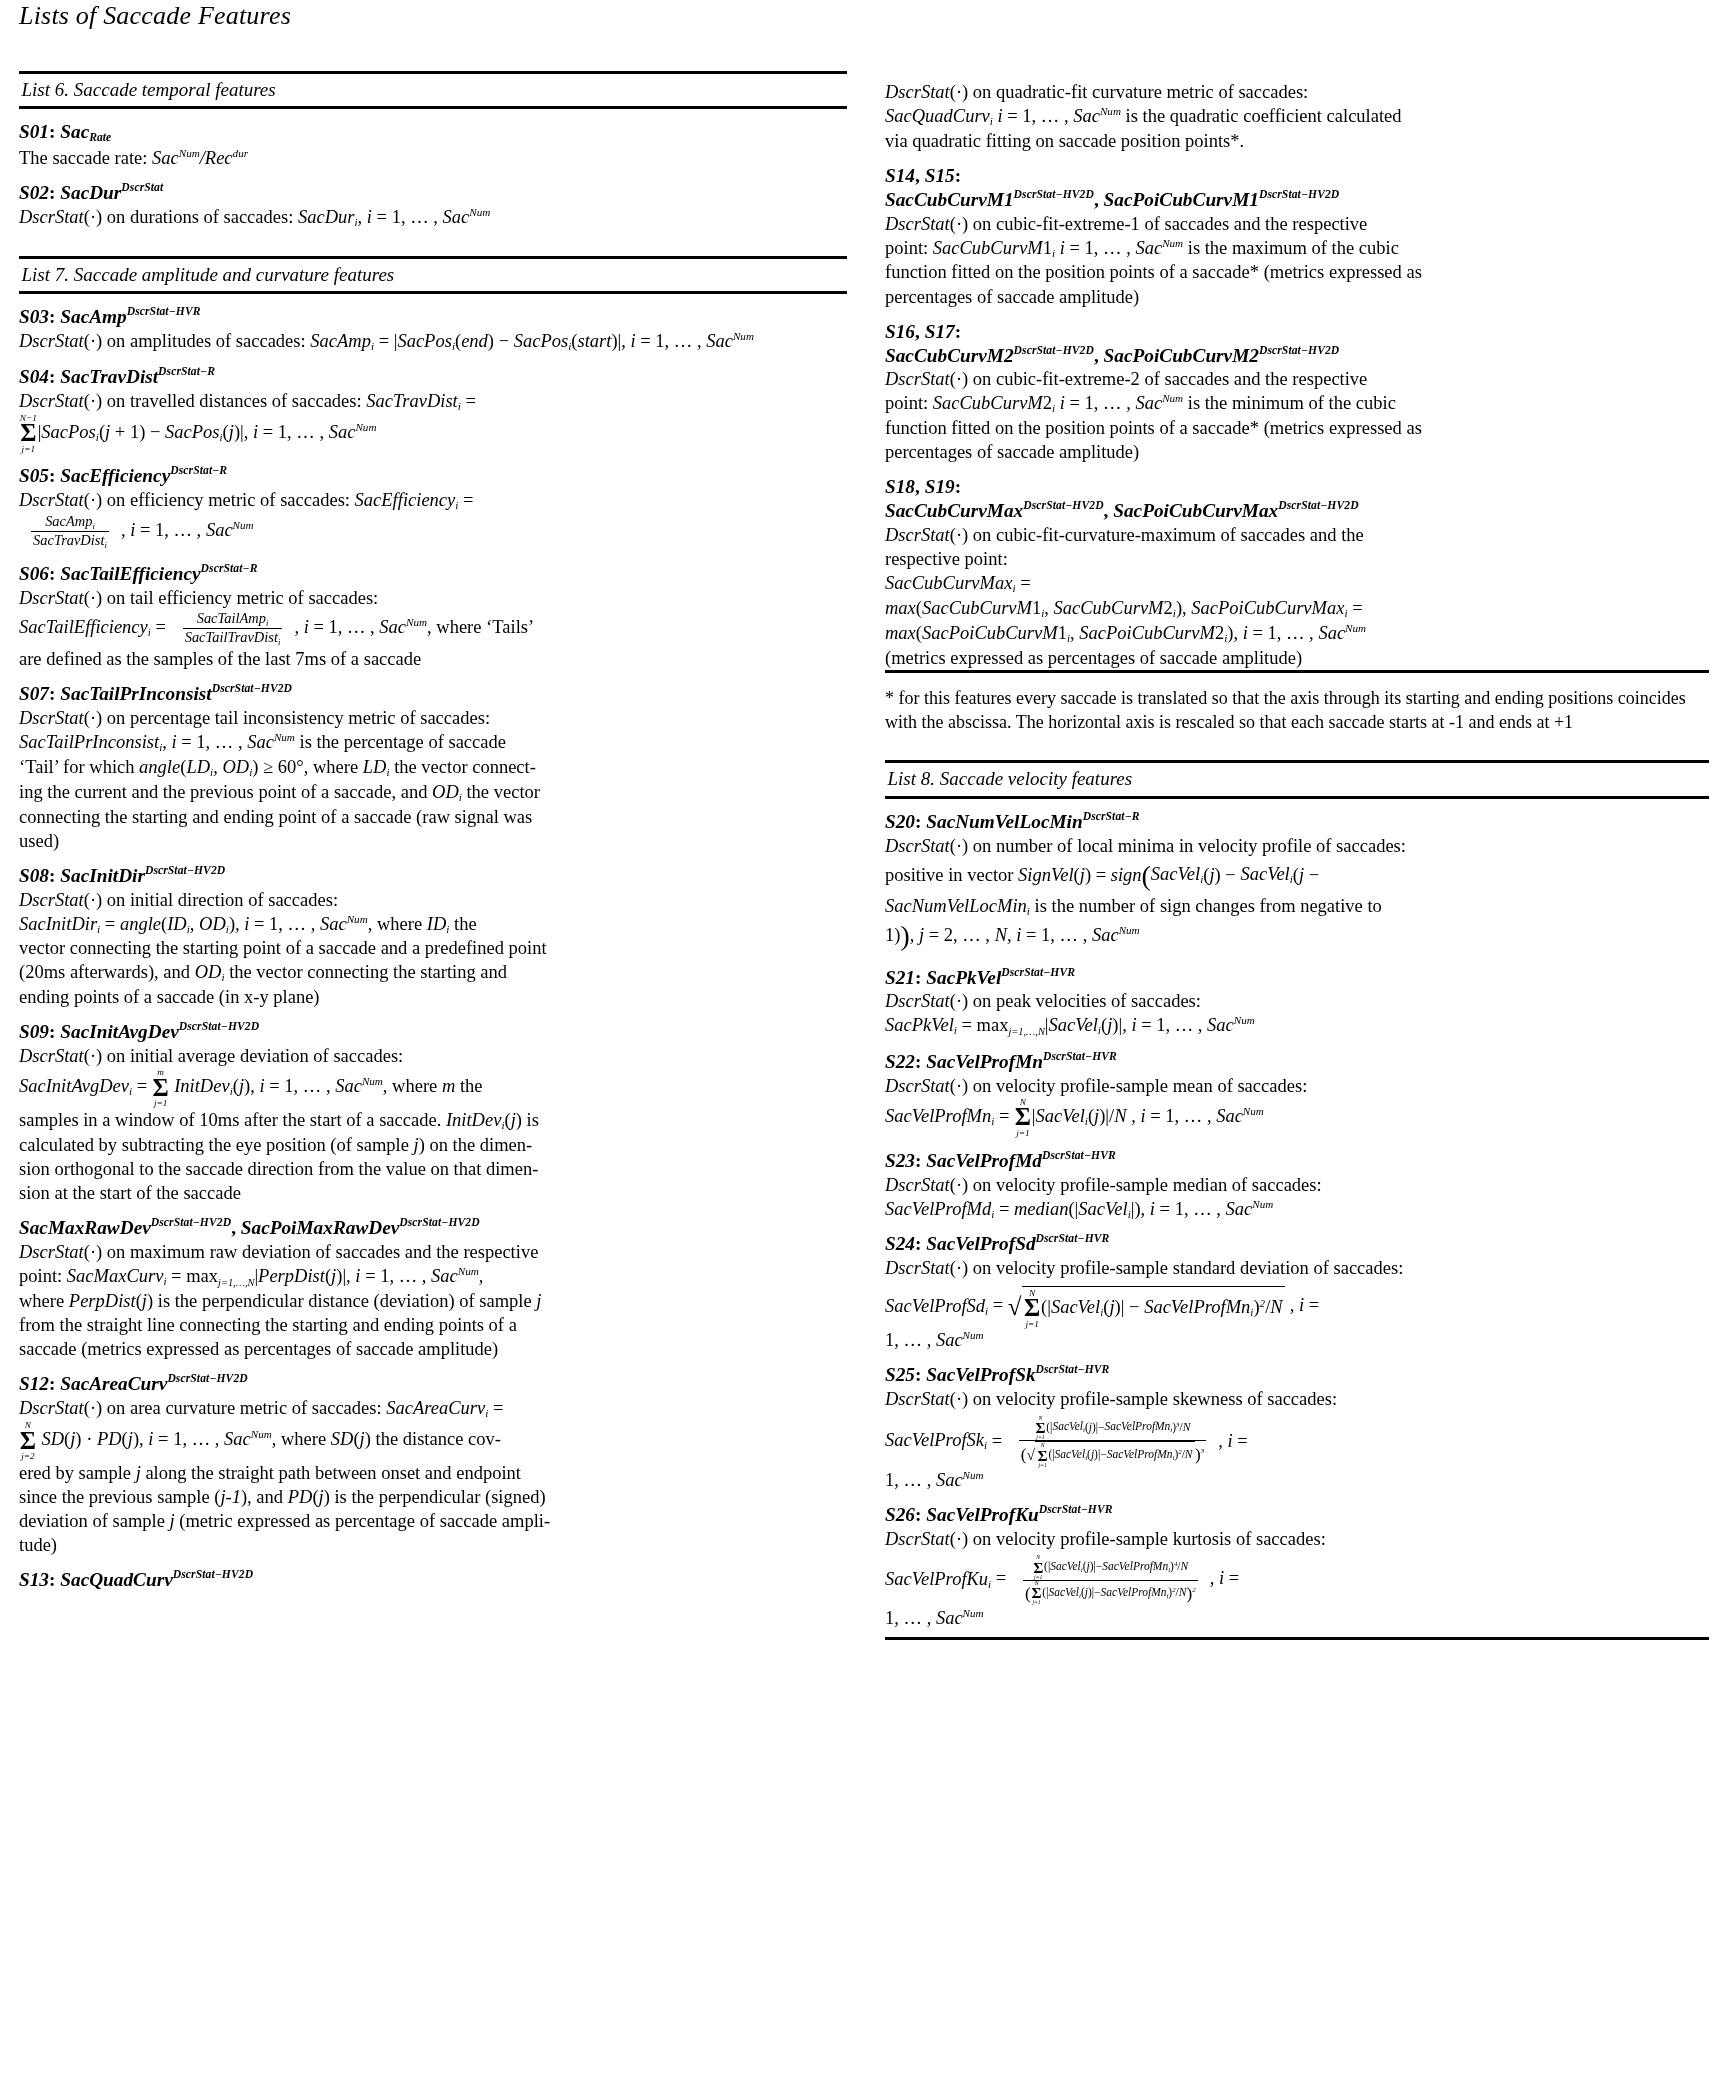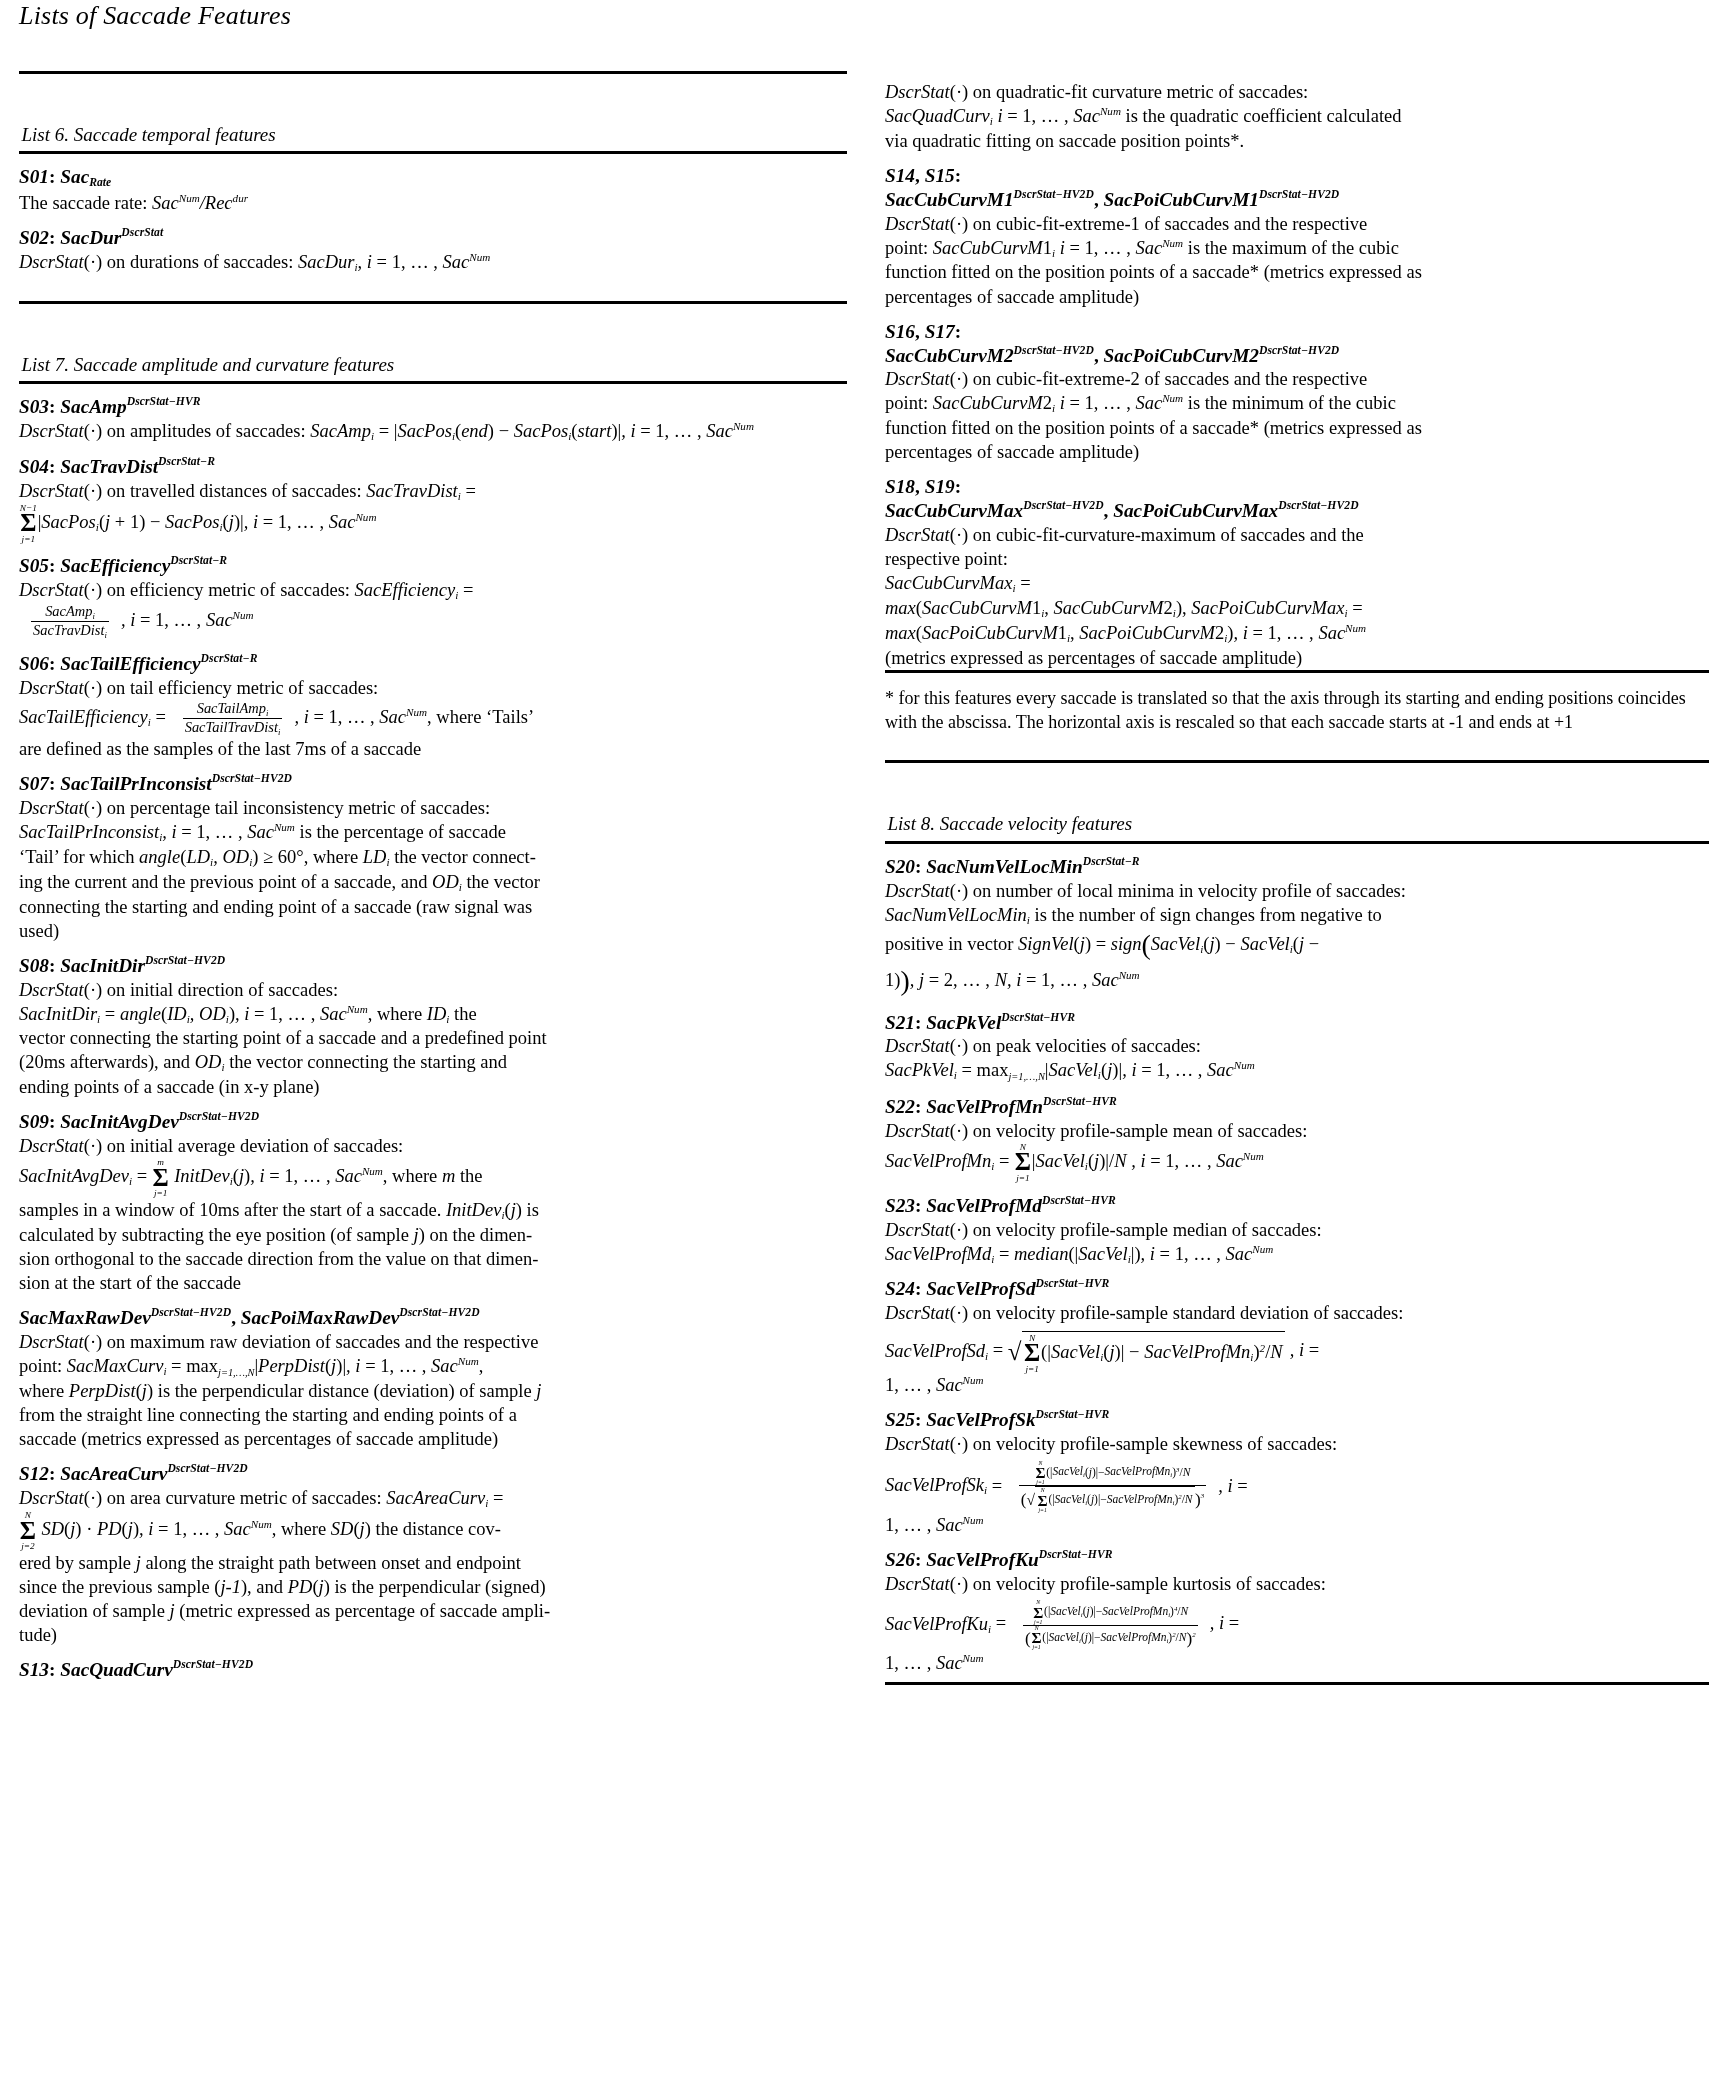--- a/index.html
+++ b/index.html
@@ -18,21 +18,20 @@
 
   .col-left-body  { position:absolute; left:19px;  top:71px; width:828px; }
   .col-right-body { position:absolute; left:885px; top:80px; width:824px; }
 
   .rule { border:0; border-top:3.8px solid #000; margin:0; width:100%; height:0; }
 
   .list-head {
     font-style:italic; font-size:19px;
     padding:5.5px 0 6.3px 2.5px;
     line-height:1.08;
-    margin-top:45px;
   }
 
   .feat { margin-top:11px; }
   .feat:first-of-type { margin-top:9.2px; }
 
   .feat-id {
     font-weight:bold; font-size:19.3px;
     line-height:1.22;
     margin-bottom:0.4px;
     display:block;
@@ -256,22 +255,22 @@
     <div class="gap-lg"></div>
 
     <hr class="rule">
     <div class="list-head">List 8. Saccade velocity features</div>
     <hr class="rule">
 
     <div class="feat">
       <span class="feat-id"><span class="sid">S20</span>: <span class="nm">SacNumVelLocMin<span class="sup">DscrStat−R</span></span></span>
       <div class="feat-body">
         <p><i class="m">DscrStat</i>(·) on number of local minima in velocity profile of saccades:</p>
+        <p>positive in vector <i class="m">SignVel</i>(<i class="m">j</i>) = <i class="m">sign</i><span class="par-big">(</span><i class="m">SacVel<span class="sb">i</span></i>(<i class="m">j</i>) − <i class="m">SacVel<span class="sb">i</span></i>(<i class="m">j</i> −</p>
         <p><i class="m">SacNumVelLocMin<span class="sb">i</span></i> is the number of sign changes from negative to</p>
-        <p>positive in vector <i class="m">SignVel</i>(<i class="m">j</i>) = <i class="m">sign</i><span class="par-big">(</span><i class="m">SacVel<span class="sb">i</span></i>(<i class="m">j</i>) − <i class="m">SacVel<span class="sb">i</span></i>(<i class="m">j</i> −</p>
         <p>1)<span class="par-big">)</span><i class="m">, j</i> = 2, … , <i class="m">N, i</i> = 1, … , <i class="m">Sac<span class="sp">Num</span></i></p>
       </div>
     </div>
 
     <div class="feat">
       <span class="feat-id"><span class="sid">S21</span>: <span class="nm">SacPkVel<span class="sup">DscrStat−HVR</span></span></span>
       <div class="feat-body">
         <p><i class="m">DscrStat</i>(·) on peak velocities of saccades:</p>
         <p><i class="m">SacPkVel<span class="sb">i</span></i> = <span class="maxlim">max<span class="lim">j=1,…,N</span></span>|<i class="m">SacVel<span class="sb">i</span></i>(<i class="m">j</i>)|<i class="m">, i</i> = 1, … , <i class="m">Sac<span class="sp">Num</span></i></p>
       </div>

